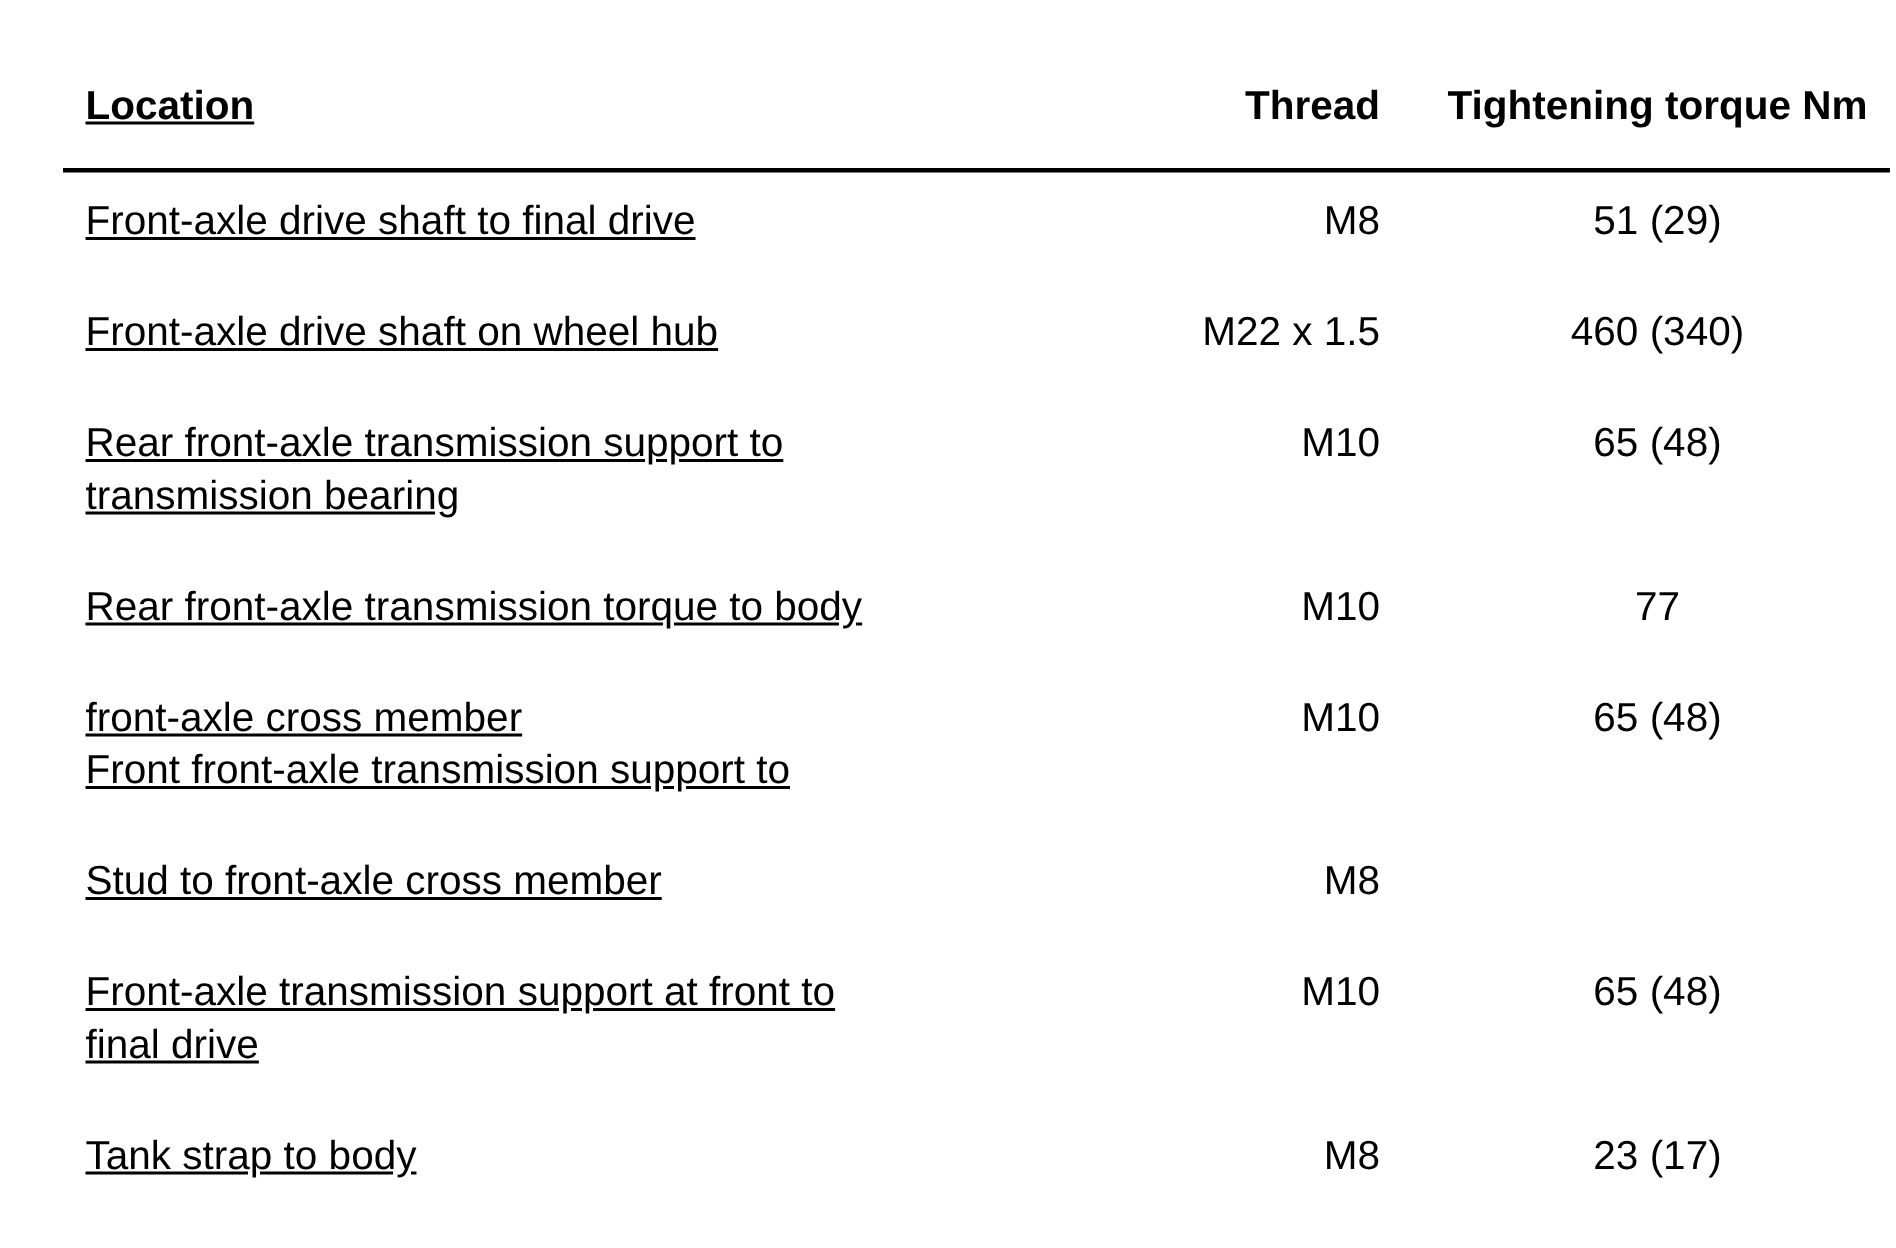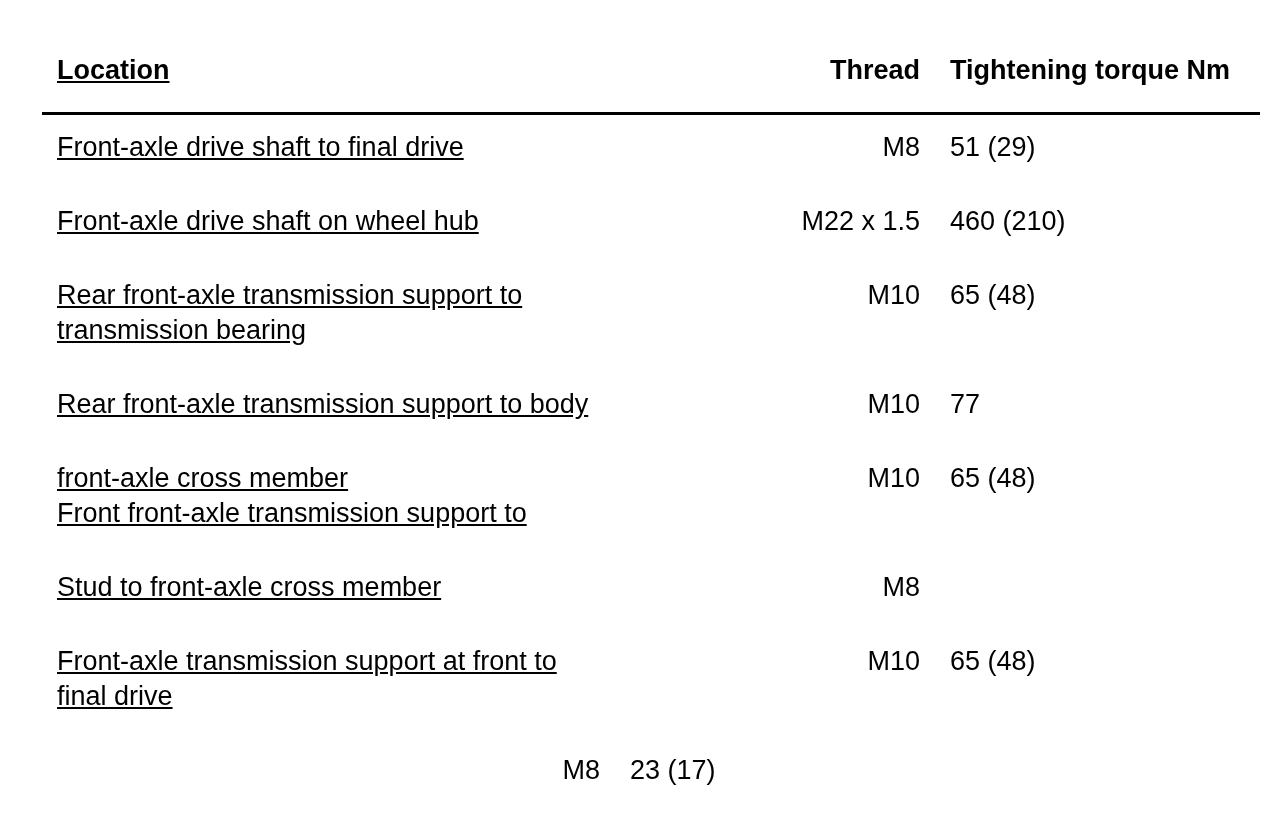--- a/index.html
+++ b/index.html
@@ -35,21 +35,21 @@
   }
   .trow.header {
     height: 88px;
     align-items: end;
     font-weight: bold;
   }
   .trow.body { padding-bottom: 39px; }
   .trow.body.first { padding-top: 42px; }
   .cell-loc { text-align: left; text-decoration: underline; }
   .cell-thread { text-align: right; }
-  .cell-torque { text-align: left; padding-left: 30px; }
+  .cell-torque { text-align: center; padding-left: 30px; }
   .line { white-space: nowrap; }
 </style>
 </head>
 <body>
 
 <div class="page">
 
   <div class="header-rule"></div>
 
   <div class="tbl">
@@ -79,40 +79,40 @@
     </div>
 
     <div class="trow body">
       <div class="cell-loc">
         <div class="line">Front-axle drive shaft on wheel hub</div>
       </div>
       <div class="cell-thread">
         <div class="line">M22 x 1.5</div>
       </div>
       <div class="cell-torque">
-        <div class="line">460 (210)</div>
+        <div class="line">460 (340)</div>
       </div>
     </div>
 
     <div class="trow body">
       <div class="cell-loc">
         <div class="line">Rear front-axle transmission support to</div>
         <div class="line">transmission bearing</div>
       </div>
       <div class="cell-thread">
         <div class="line">M10</div>
       </div>
       <div class="cell-torque">
         <div class="line">65 (48)</div>
       </div>
     </div>
 
     <div class="trow body">
       <div class="cell-loc">
-        <div class="line">Rear front-axle transmission support to body</div>
+        <div class="line">Rear front-axle transmission torque to body</div>
       </div>
       <div class="cell-thread">
         <div class="line">M10</div>
       </div>
       <div class="cell-torque">
         <div class="line">77</div>
       </div>
     </div>
 
     <div class="trow body">
@@ -144,20 +144,23 @@
       </div>
       <div class="cell-thread">
         <div class="line">M10</div>
       </div>
       <div class="cell-torque">
         <div class="line">65 (48)</div>
       </div>
     </div>
 
     <div class="trow body">
+      <div class="cell-loc">
+        <div class="line">Tank strap to body</div>
+      </div>
       <div class="cell-thread">
         <div class="line">M8</div>
       </div>
       <div class="cell-torque">
         <div class="line">23 (17)</div>
       </div>
     </div>
 
   </div>
 </div>

